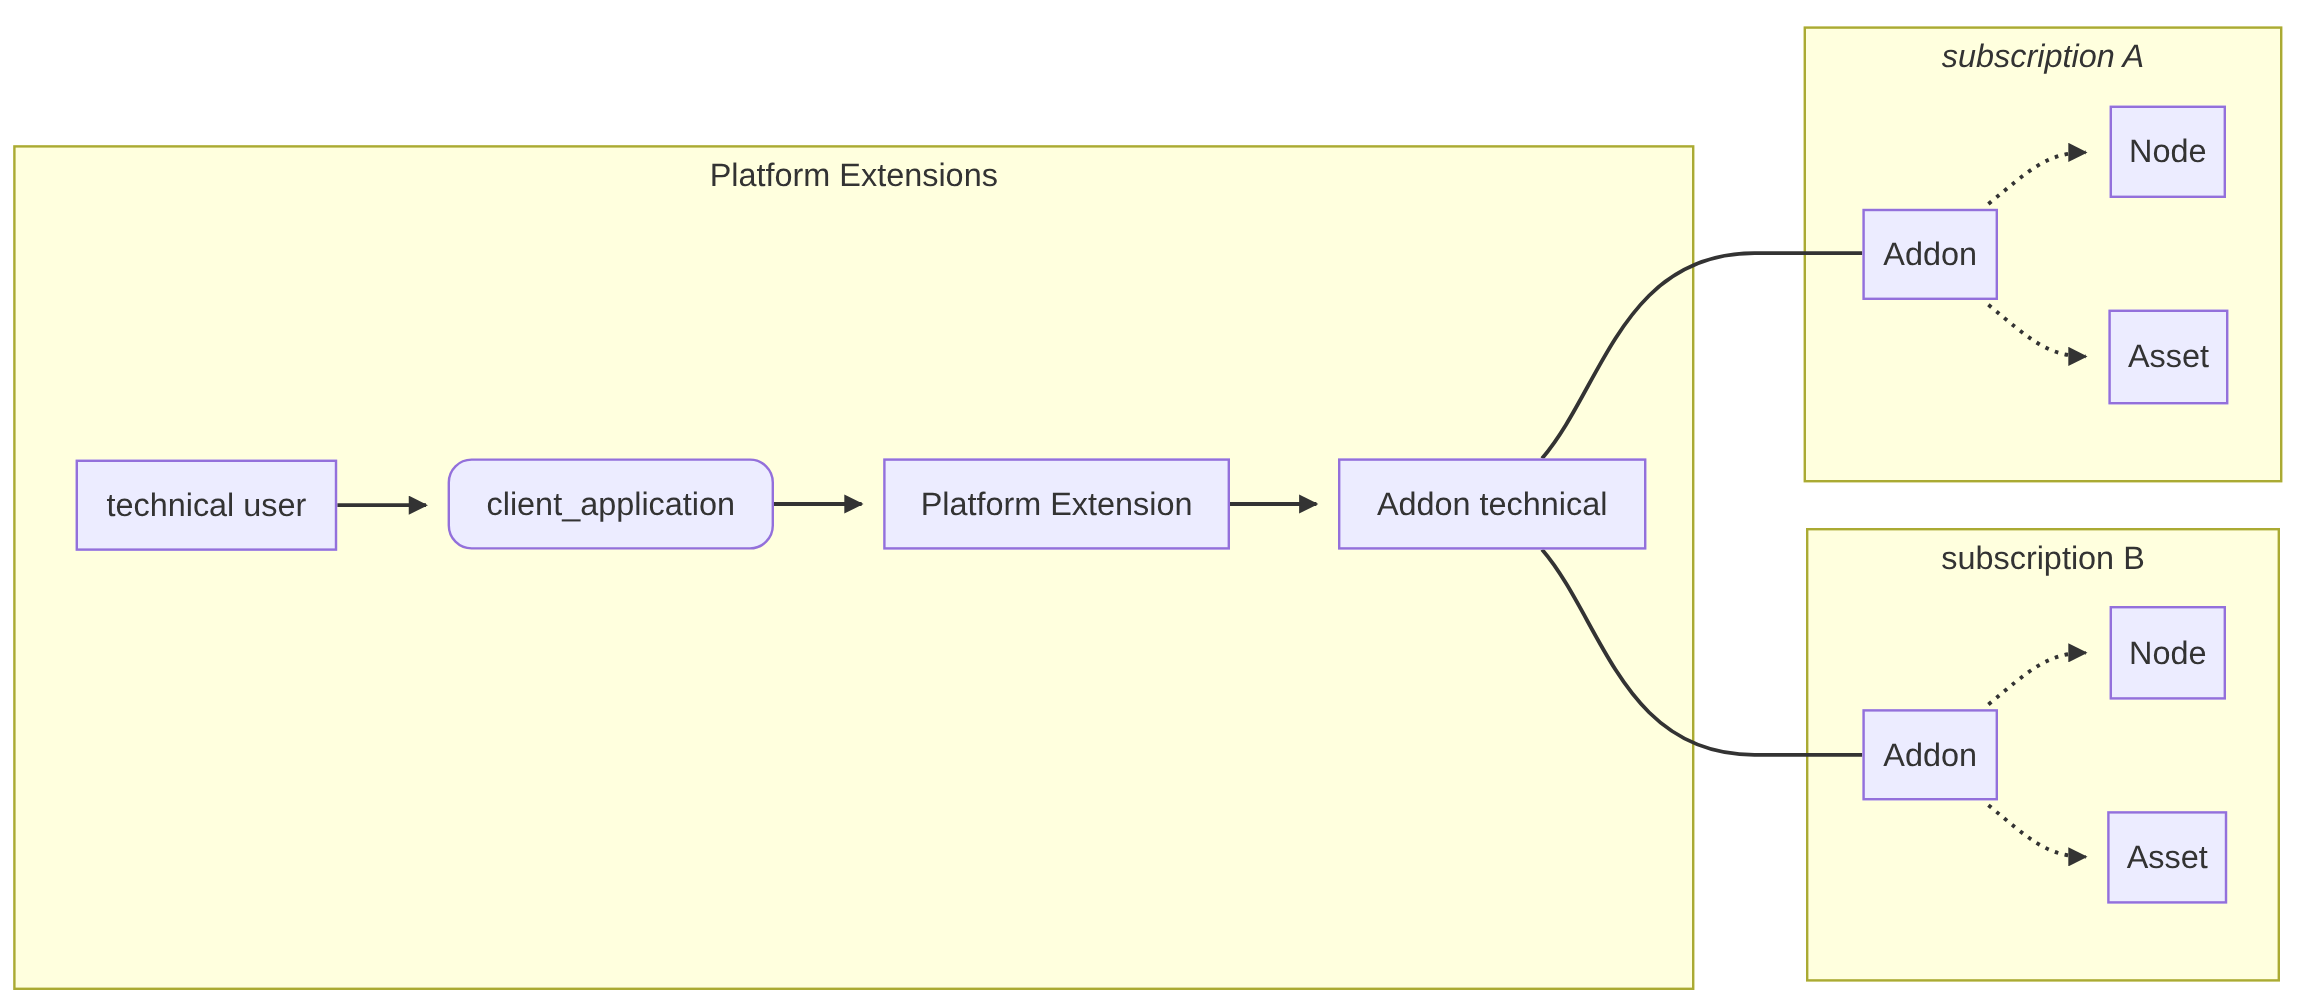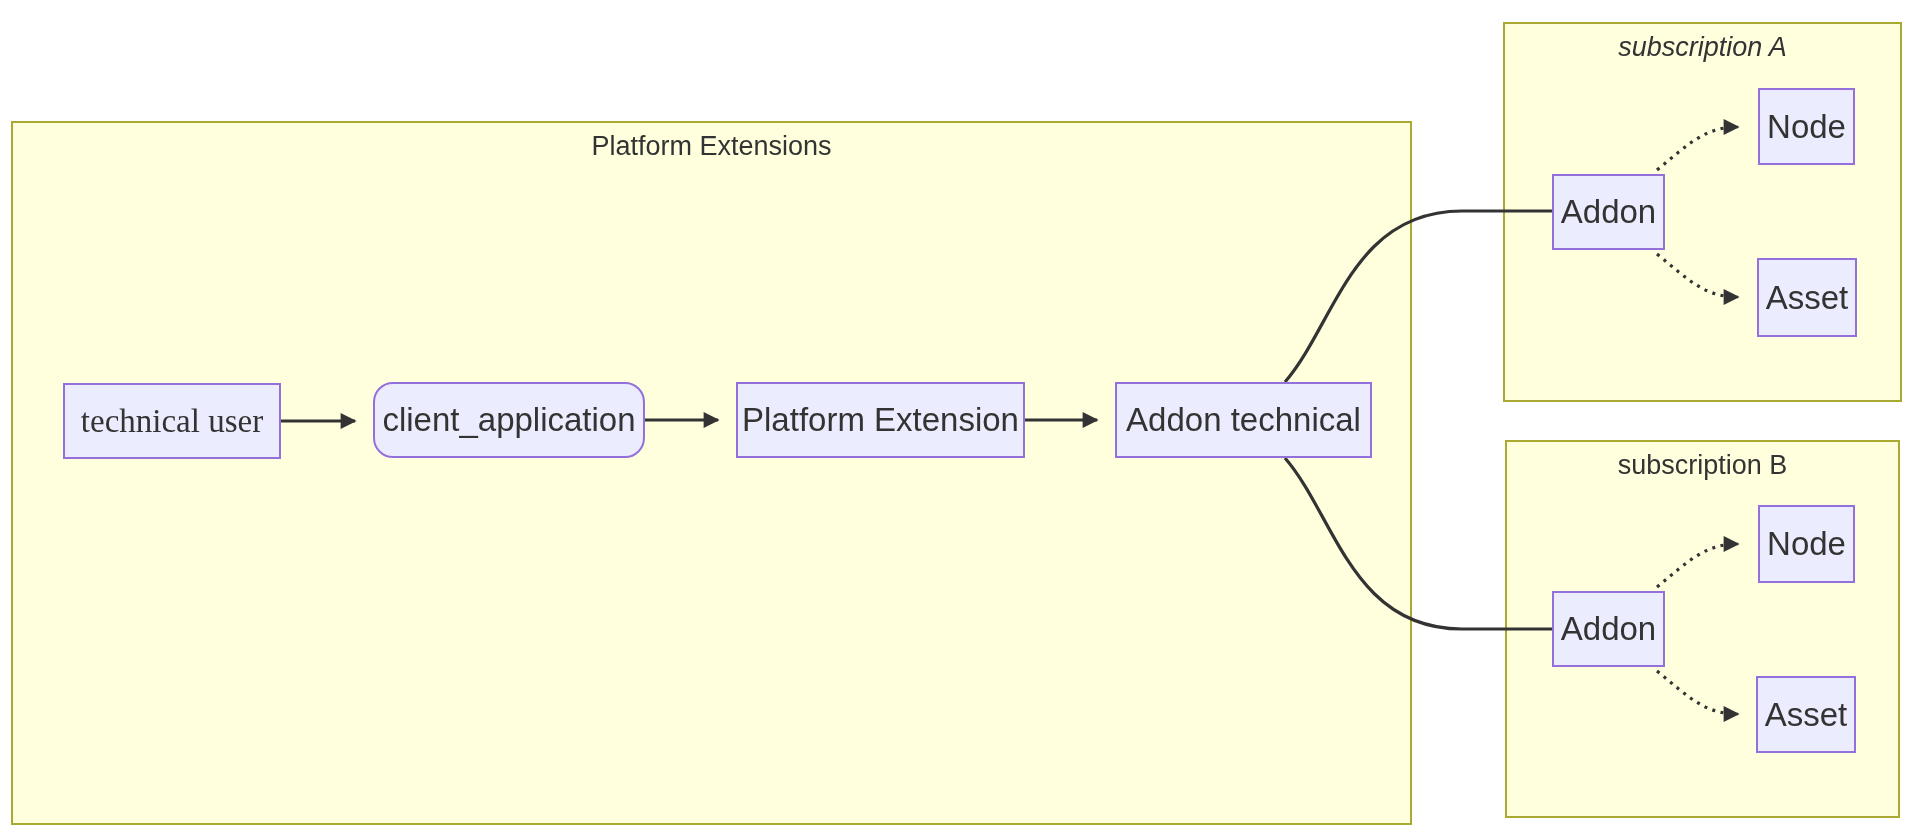--- a/index.html
+++ b/index.html
@@ -28,39 +28,39 @@
     line-height: 1.2;
   }
   .node {
     position: absolute;
     background: #ececff;
     border: 2px solid #9370db;
     box-sizing: border-box;
     display: flex;
     align-items: center;
     justify-content: center;
-    font-size: 33px;
+    font-size: 27px;
     color: #333333;
     white-space: nowrap;
     z-index: 3;
   }
   .edges-layer {
     position: absolute;
     top: 0; left: 0;
     width: 1928px;
     height: 836px;
     z-index: 2;
     pointer-events: none;
   }
   
   .c-platform   { left: 11px;   top: 121px; width: 1401px; height: 704px; z-index: 1; }
   .c-sub-a      { left: 1503px; top: 22px;  width: 399px;  height: 380px; z-index: 1; font-style: italic; }
   .c-sub-b      { left: 1505px; top: 440px; width: 395px;  height: 378px; z-index: 1; padding-left: 21px; }
   
-  .n-technical-user     { left: 63px;   top: 383px; width: 218px; height: 76px; font-family: Liberation Serif, serif; }
+  .n-technical-user     { left: 63px;   top: 383px; width: 218px; height: 76px; }
   .n-client-application { left: 373px;  top: 382px; width: 272px; height: 76px; border-radius: 20px; }
   .n-platform-extension { left: 736px;  top: 382px; width: 289px; height: 76px; }
   .n-addon-reference    { left: 1115px; top: 382px; width: 257px; height: 76px; }
   .n-addon-a { left: 1552px; top: 174px; width: 113px; height: 76px; }
   .n-node-a  { left: 1758px; top: 88px;  width: 97px;  height: 77px; }
   .n-asset-a { left: 1757px; top: 258px; width: 100px; height: 79px; }
   .n-addon-b { left: 1552px; top: 591px; width: 113px; height: 76px; }
   .n-node-b  { left: 1758px; top: 505px; width: 97px;  height: 78px; }
   .n-asset-b { left: 1756px; top: 676px; width: 100px; height: 77px; }
   .edge-solid  { stroke: #333333; stroke-width: 3.2; fill: none; }

